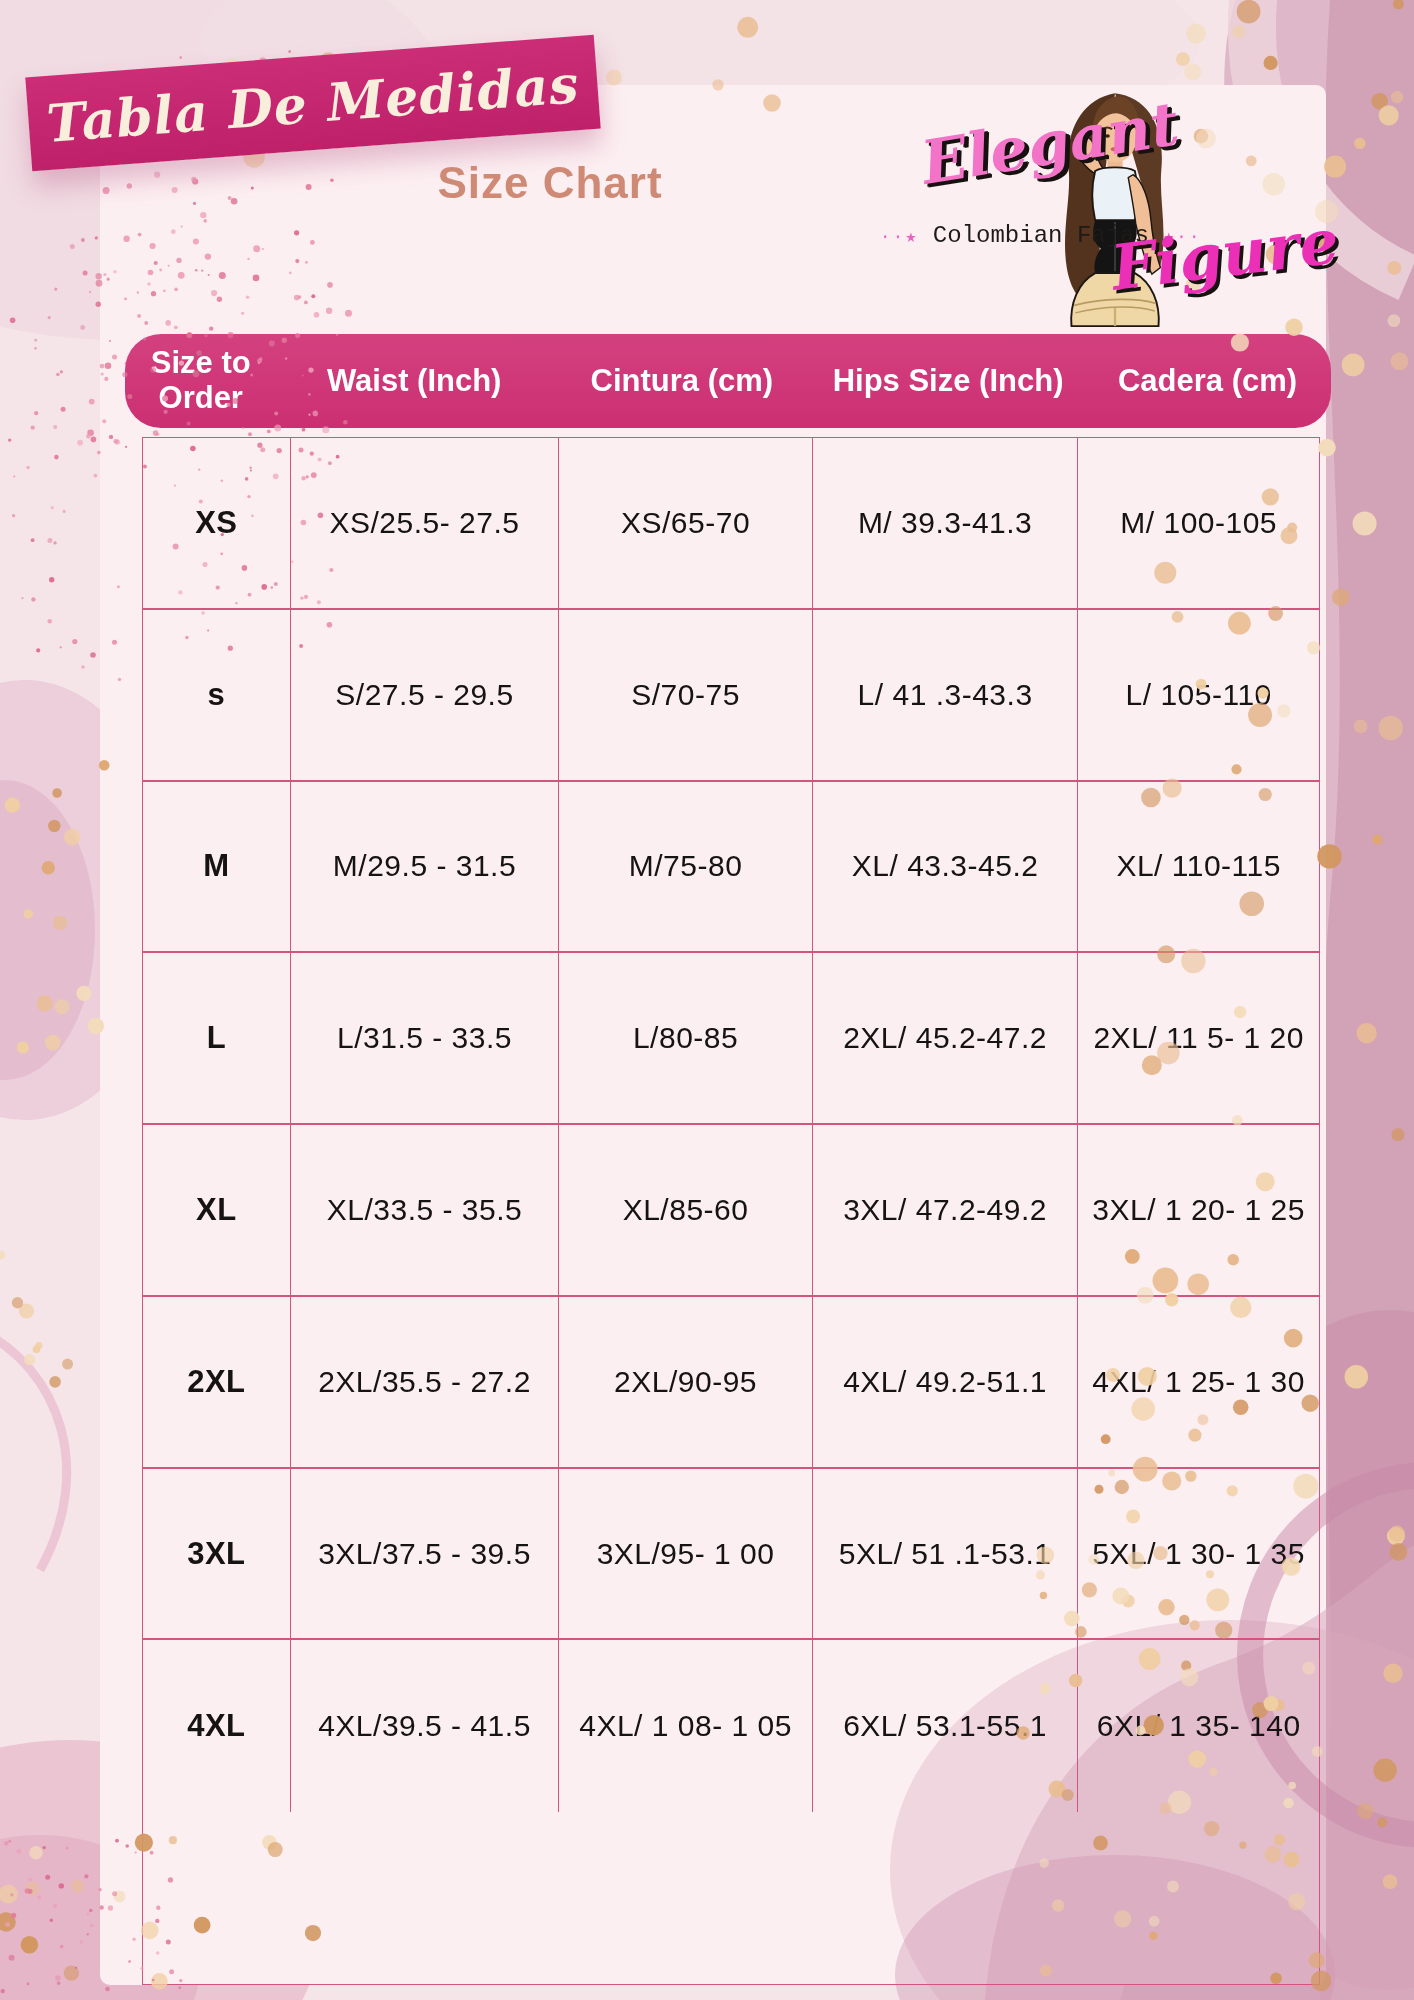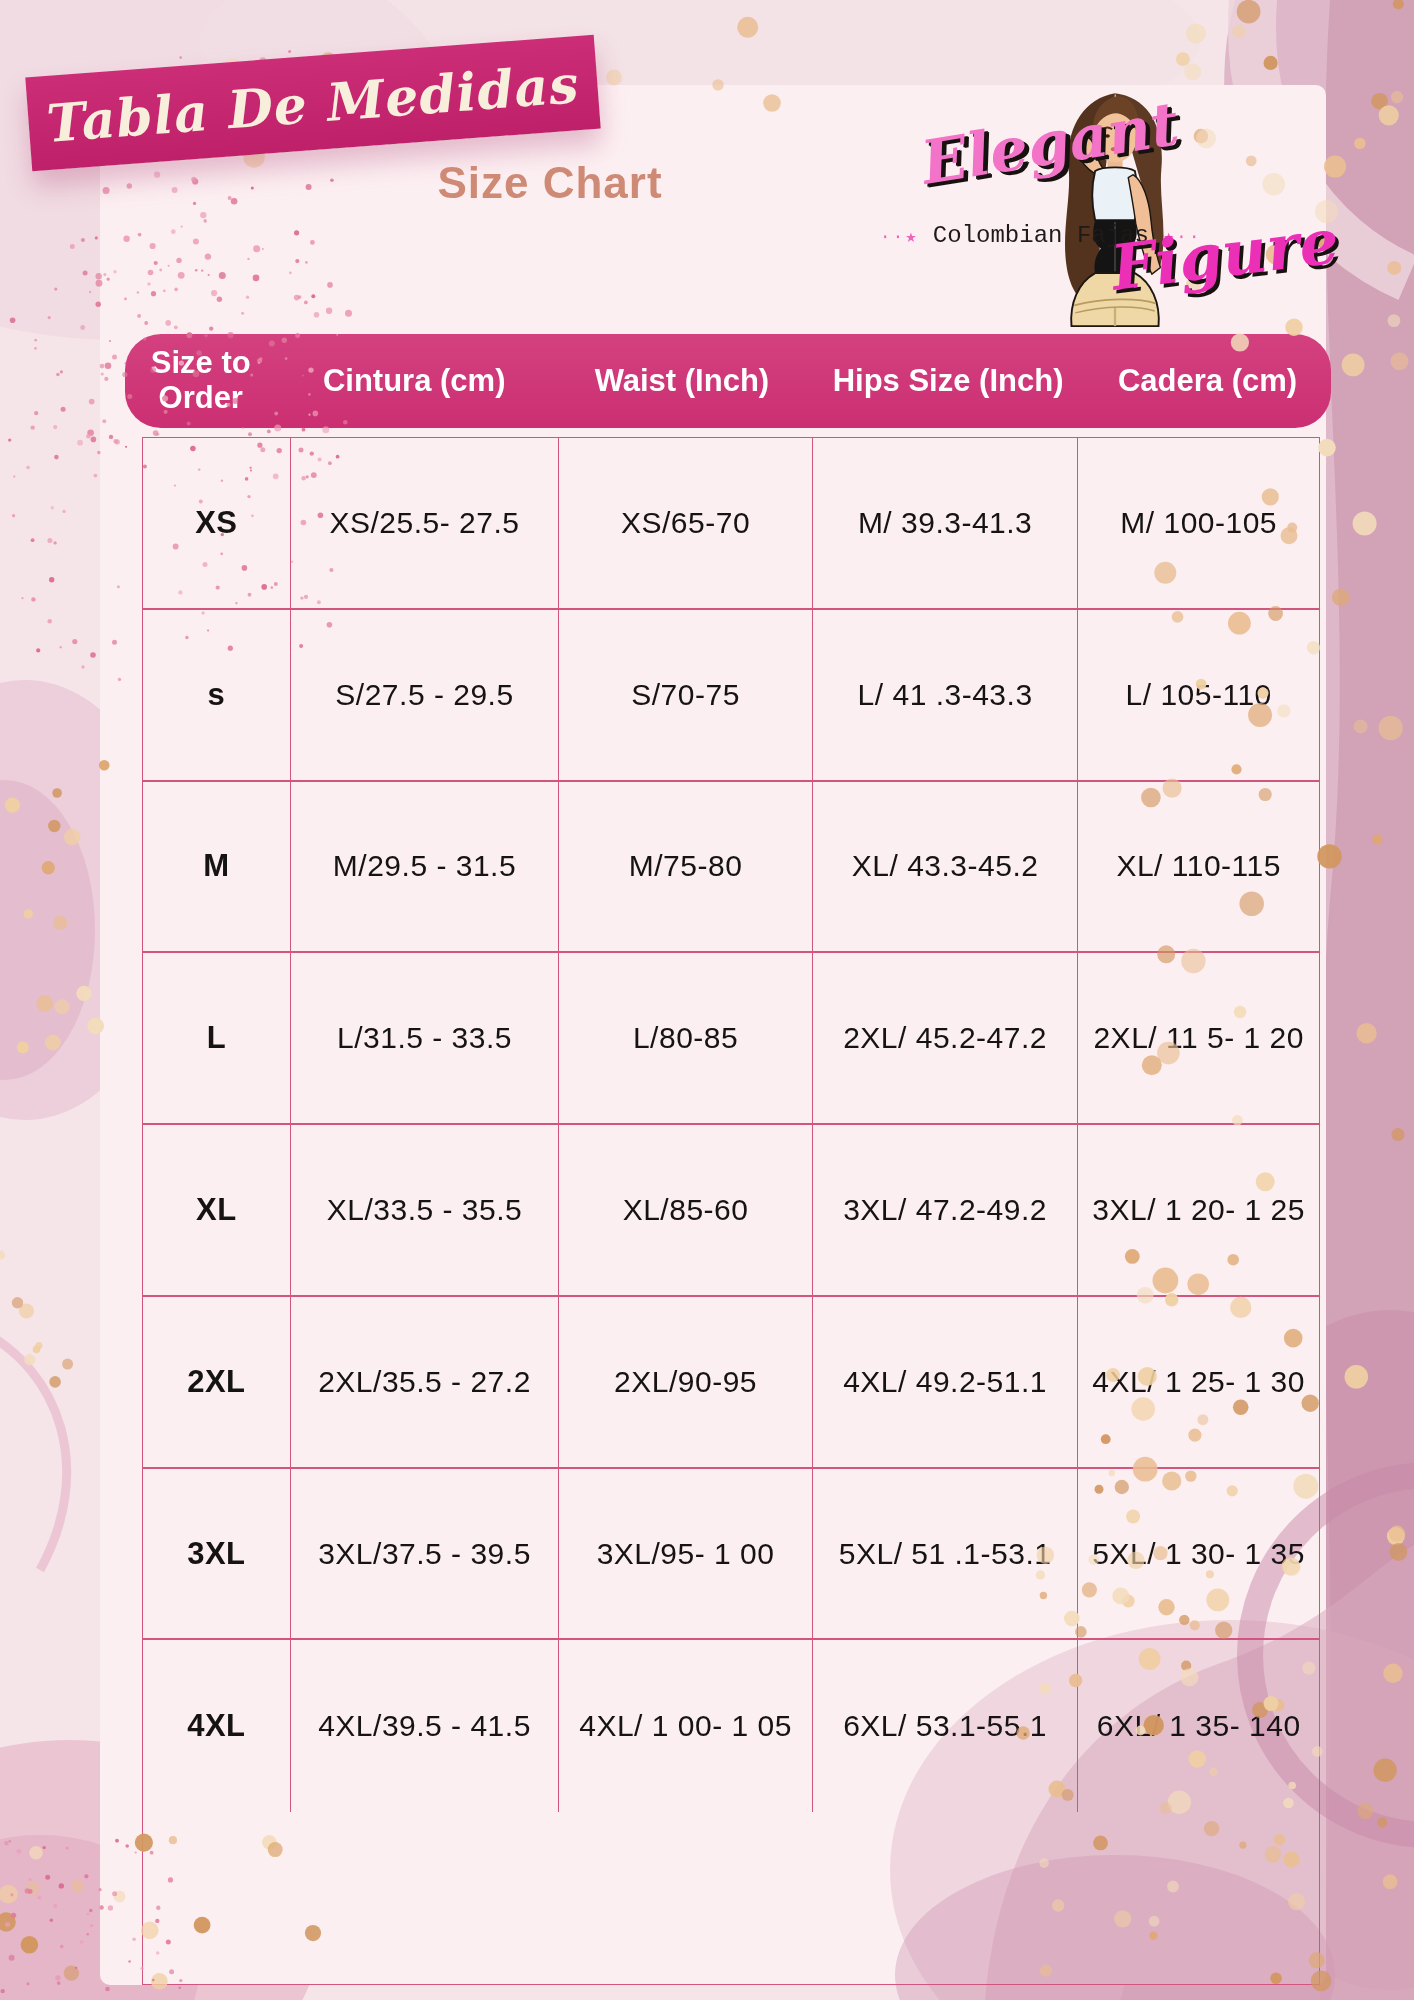--- a/index.html
+++ b/index.html
@@ -126,22 +126,22 @@
     <div class="logo-tagline">
       <span class="stars">∙∙★</span>
       <span>Colombian Fajas</span>
       <span class="stars">★∙∙</span>
     </div>
     <div class="logo-figure">Figure</div>
   </div>
 
   <div class="thead">
     <div class="th">Size to Order</div>
+    <div class="th">Waist (Inch)</div>
     <div class="th">Cintura (cm)</div>
-    <div class="th">Waist (Inch)</div>
     <div class="th">Hips Size (Inch)</div>
     <div class="th">Cadera (cm)</div>
   </div>
 
   <div class="tbody">
     <div class="trow">
       <div class="tc c0">XS</div>
       <div class="tc">XS/25.5- 27.5</div>
       <div class="tc">XS/65-70</div>
       <div class="tc">M/ 39.3-41.3</div>
@@ -185,21 +185,21 @@
     <div class="trow">
       <div class="tc c0">3XL</div>
       <div class="tc">3XL/37.5 - 39.5</div>
       <div class="tc">3XL/95- 1 00</div>
       <div class="tc">5XL/ 51 .1-53.1</div>
       <div class="tc">5XL/ 1 30- 1 35</div>
     </div>
     <div class="trow">
       <div class="tc c0">4XL</div>
       <div class="tc">4XL/39.5  - 41.5</div>
-      <div class="tc">4XL/ 1 00- 1 05</div>
+      <div class="tc">4XL/ 1 08- 1 05</div>
       <div class="tc">6XL/ 53.1-55.1</div>
       <div class="tc">6XL/ 1 35- 140</div>
     </div>
   </div>
 
   <svg class="layer glitter-svg" id="glitter" width="1414" height="2000" viewBox="0 0 1414 2000">
       <circle cx="214.3" cy="142.6" r="8.1" fill="#DFA873" opacity="0.80"></circle>
       <circle cx="328.3" cy="60.4" r="8.2" fill="#DFA873" opacity="0.61"></circle>
       <circle cx="368.4" cy="59.7" r="7.0" fill="#DFA873" opacity="0.86"></circle>
       <circle cx="254.1" cy="156.9" r="10.8" fill="#F3DCBB" opacity="0.94"></circle>

